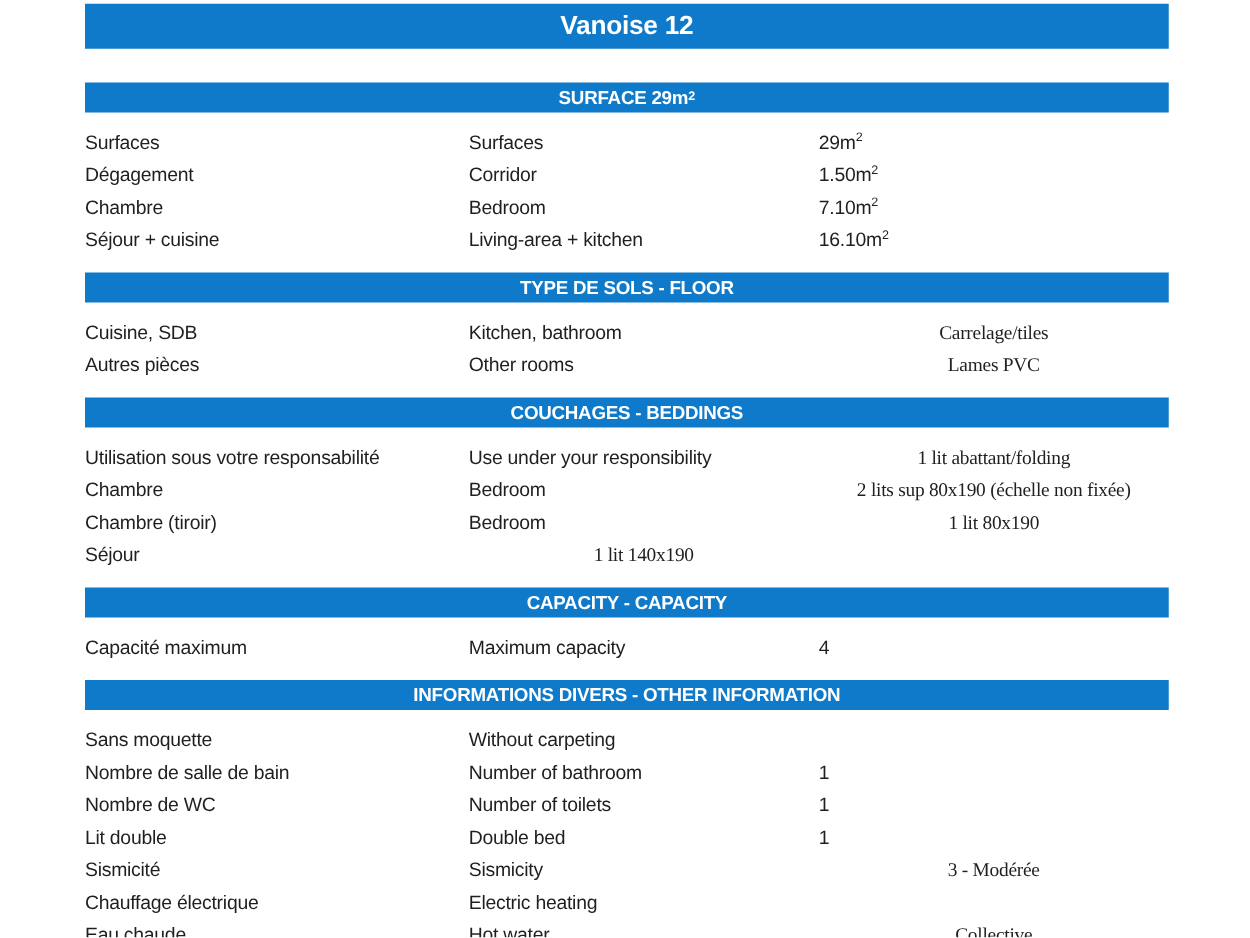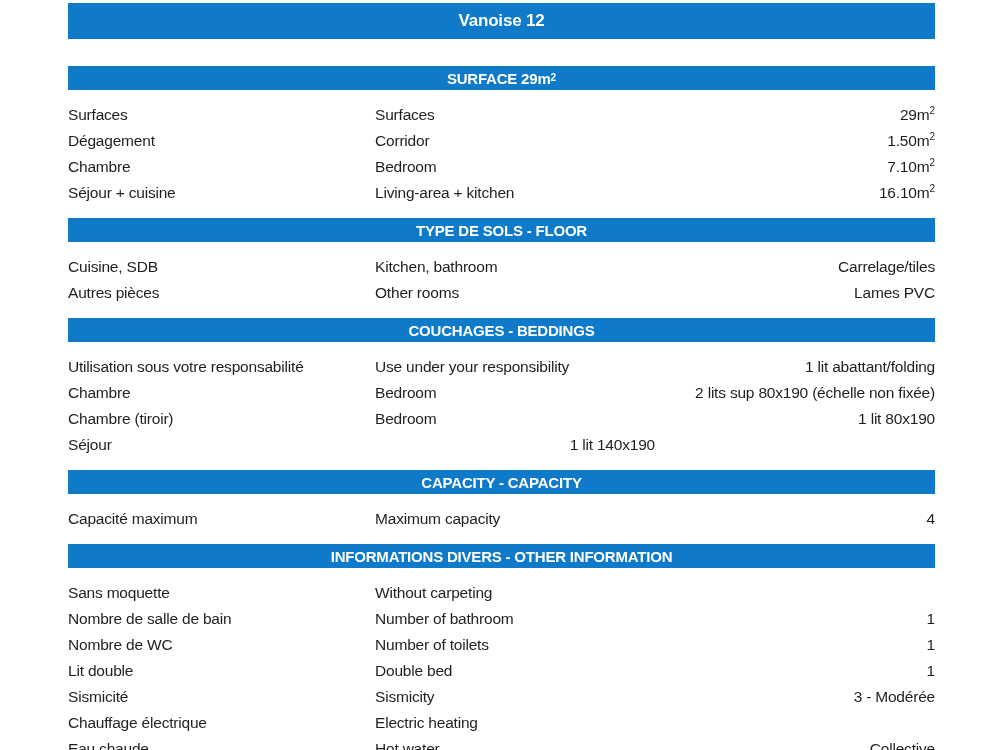--- a/index.html
+++ b/index.html
@@ -7,35 +7,35 @@
   .page {
     position:relative; width:1000px; height:750px; overflow:hidden;
     background:#ffffff; color:var(--ink);
     font-family:"Liberation Sans", sans-serif;
     letter-spacing:-0.2px;
   }
   .bar { background:var(--accent); color:var(--onbar); font-weight:bold; }
   .title-bar {
     position:absolute; left:68px; top:3px; width:867px; height:36px;
     display:flex; align-items:center; justify-content:center;
-    font-size:17px;
+    font-size:21px;
   }
   .sections { position:absolute; left:68px; top:66px; width:867px; }
   .sec-header {
     height:24px; display:flex; align-items:center; justify-content:center;
     font-size:15px; background:var(--accent); color:var(--onbar); font-weight:bold;
   }
   .rows { padding:12px 0; }
   .row { height:26px; display:flex; align-items:center; font-size:15.5px; }
   .row > div { white-space:nowrap; overflow:hidden; }
   .c1 { width:307px; }
   .c2 { width:280px; }
   .c3 { width:280px; }
-  .c3.center { text-align:right; }
-  .c3.left { text-align:right; }
+  .c3.center { text-align:left; }
+  .c3.left { text-align:center;font-family:Liberation Serif, serif; }
   sup { font-size:10px; line-height:0; vertical-align:6px; letter-spacing:0; }
   .footer {
     position:absolute; left:68px; top:699px; width:867px; height:51px;
     display:flex; flex-direction:column; align-items:center; justify-content:center;
     gap:1px; font-size:15px; line-height:23px; font-weight:bold;
     background:var(--accent); color:var(--onbar);
   }
 </style>
 </head>
 <body>

